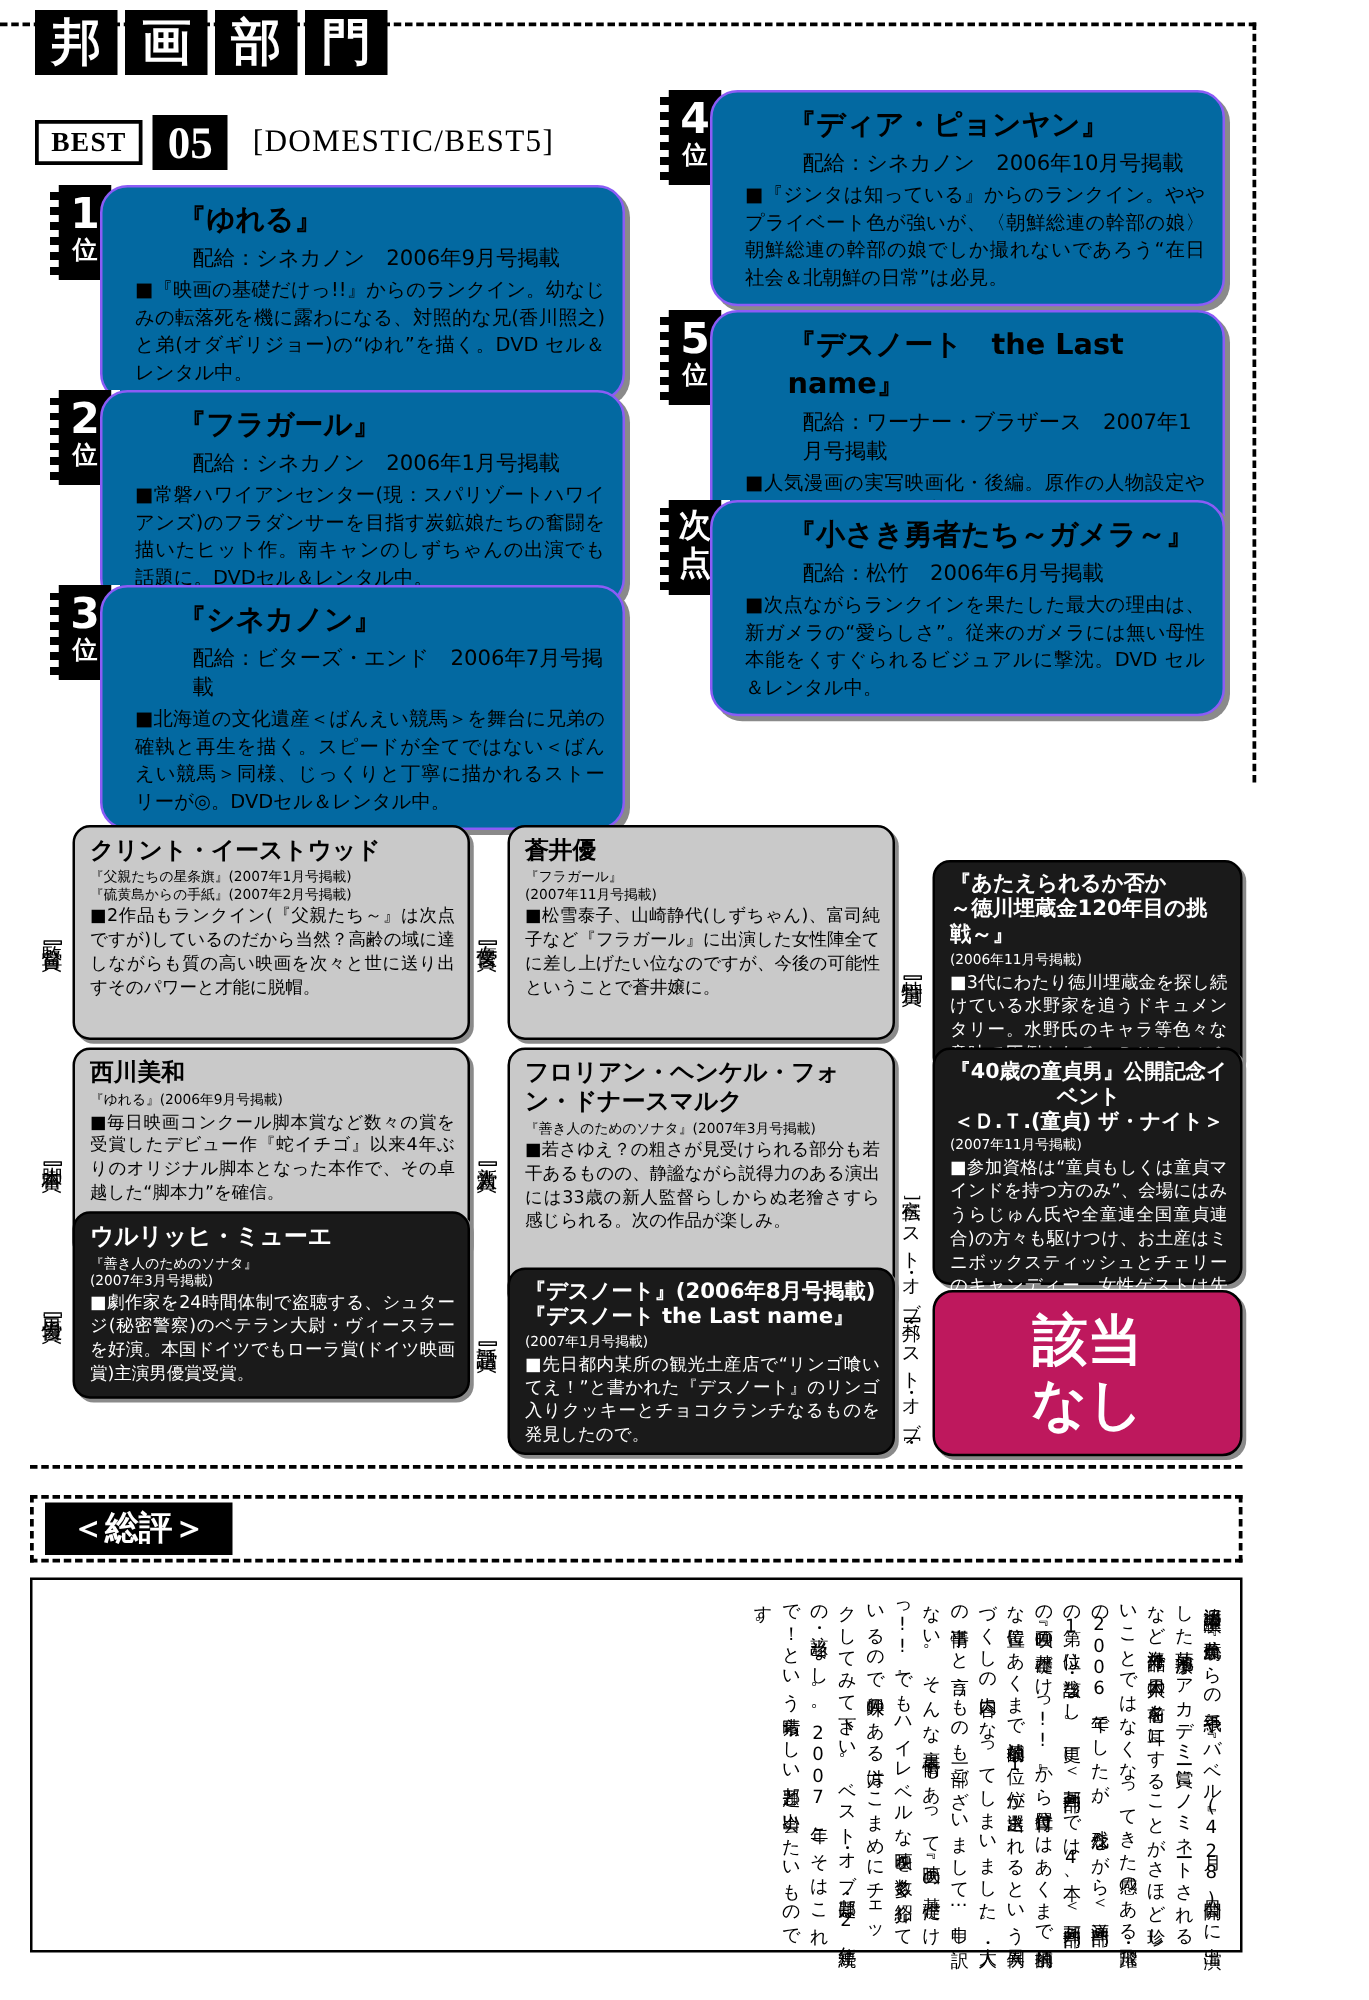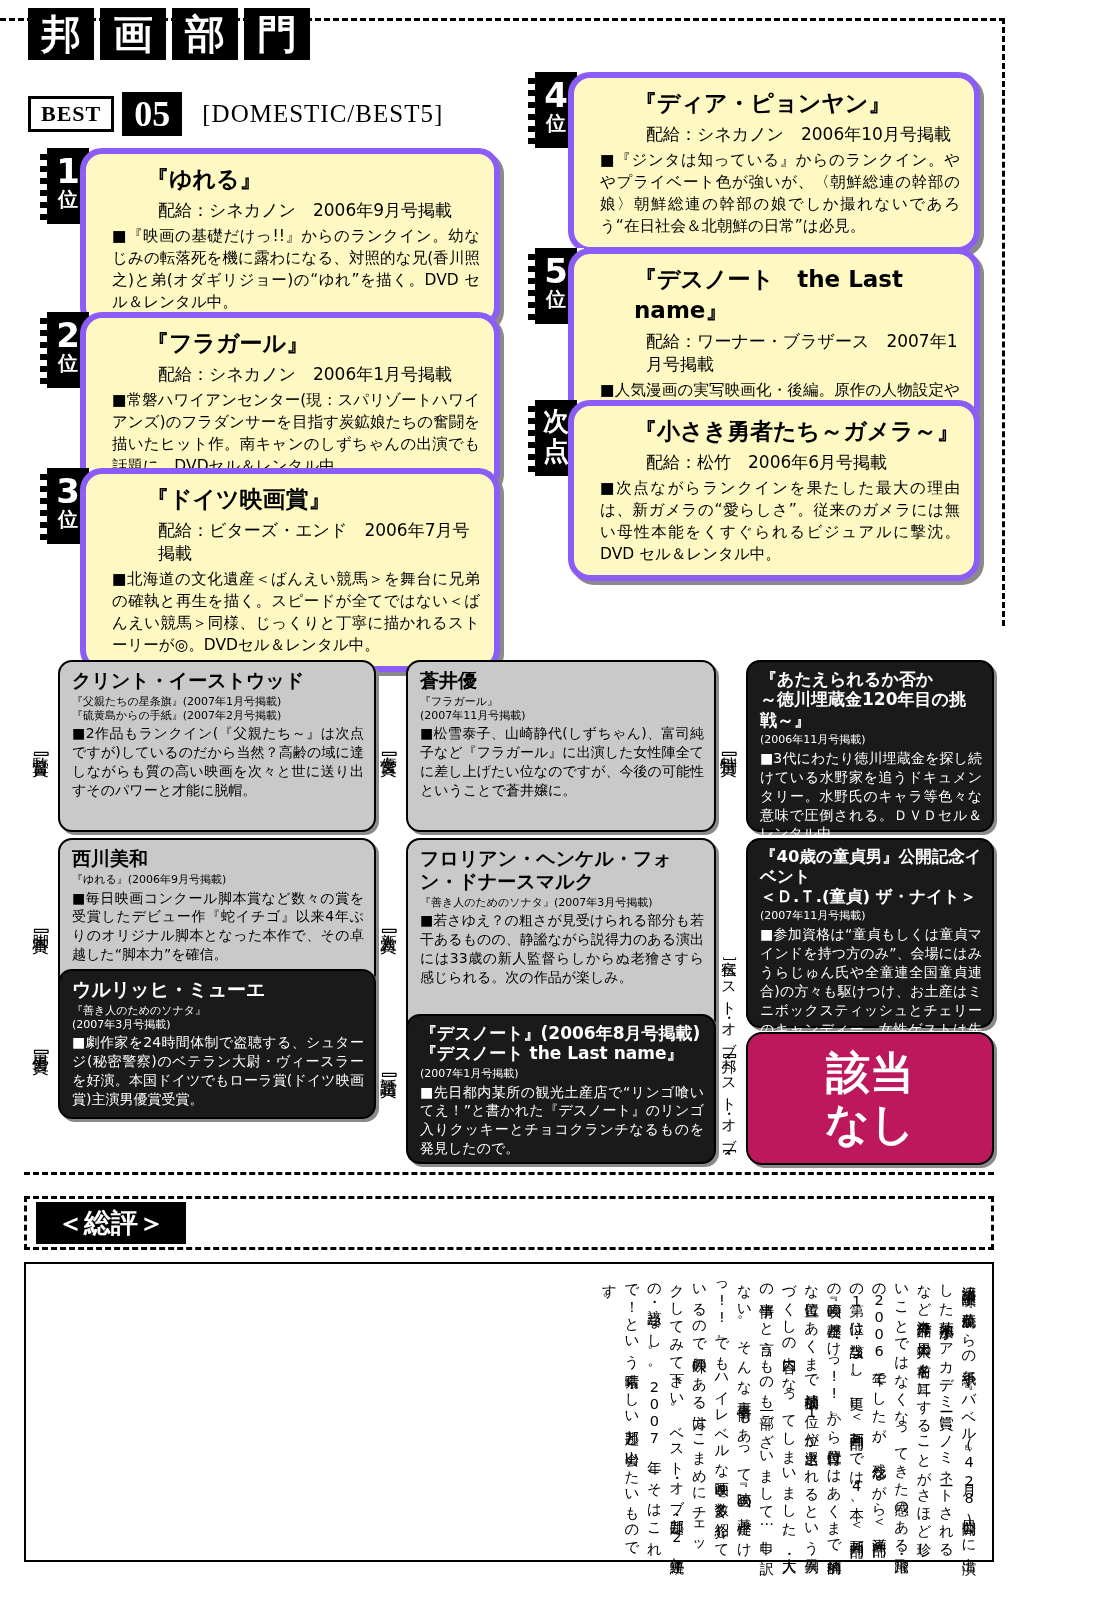--- a/index.html
+++ b/index.html
@@ -43,21 +43,21 @@
   .rank .badge .i{font-size:20px;display:block;line-height:22px;}
   .rank .badge::before,.rank .badge::after{
     content:"";position:absolute;top:0;width:7px;height:76px;
     background:
       repeating-linear-gradient(to bottom,#fff 0 6px,#000 6px 12px);
   }
   .rank .badge::before{left:0;}
   .rank .badge::after{right:0;}
 
   .rank .body{
-    margin-left:40px;background:#fef9c3;border:6px solid #8b5cf6;border-radius:22px;
+    margin-left:40px;background:#0369a1;border:2px solid #8b5cf6;border-radius:22px;
     padding:8px 14px 10px 26px;position:relative;
     box-shadow:4px 4px 0 #8a8a8a;
   }
   .rank .ttl{font-size:23px;font-weight:bold;margin:2px 0 4px 34px;font-family:"DejaVu Sans",sans-serif;}
   .rank .dist{font-size:17px;margin:0 0 3px 46px;}
   .rank .desc{font-size:15.5px;line-height:1.42;text-align:justify;}
 
   
   .award{position:absolute;}
   .award .vlabel{
@@ -146,21 +146,21 @@
       <div class="desc">■常磐ハワイアンセンター(現：スパリゾートハワイアンズ)のフラダンサーを目指す炭鉱娘たちの奮闘を描いたヒット作。南キャンのしずちゃんの出演でも話題に。DVDセル＆レンタル中。</div>
     </div>
   </div>
 
   <div class="rank" style="left:40px;top:468px;width:460px;">
     <div class="badge">
       <span class="n">3</span>
       <span class="i">位</span>
     </div>
     <div class="body">
-      <div class="ttl">『ドイツ映画賞』</div>
+      <div class="ttl">『シネカノン』</div>
       <div class="dist">配給：ビターズ・エンド　2006年7月号掲載</div>
       <div class="desc">■北海道の文化遺産＜ばんえい競馬＞を舞台に兄弟の確執と再生を描く。スピードが全てではない＜ばんえい競馬＞同様、じっくりと丁寧に描かれるストーリーが◎。DVDセル＆レンタル中。</div>
     </div>
   </div>
 
   <div class="rank" style="left:528px;top:72px;width:452px;">
     <div class="badge">
       <span class="n">4</span>
       <span class="i">位</span>
     </div>
@@ -246,34 +246,34 @@
   <div class="award dark" style="left:376px;top:1014px;width:340px;height:106px;">
     <div class="vlabel">［話題賞］</div>
     <div class="box" style="height:150px;">
       <div class="name" style="font-size:17px;white-space:pre-line;">『デスノート』(2006年8月号掲載)
 『デスノート the Last name』</div>
       <div class="sub">(2007年1月号掲載)</div>
       <div class="txt">■先日都内某所の観光土産店で“リンゴ喰いてえ！”と書かれた『デスノート』のリンゴ入りクッキーとチョコクランチなるものを発見したので。</div>
     </div>
   </div>
 
-  <div class="award dark" style="left:716px;top:660px;width:278px;height:172px;">
+  <div class="award dark" style="left:716px;top:688px;width:278px;height:172px;">
     <div class="vlabel">［特別賞］</div>
     <div class="box" style="height:172px;">
       <div class="name" style="white-space:pre-line;font-size:17px;">『あたえられるか否か
 ～徳川埋蔵金120年目の挑戦～』</div>
       <div class="sub">(2006年11月号掲載)</div>
       <div class="txt">■3代にわたり徳川埋蔵金を探し続けている水野家を追うドキュメンタリー。水野氏のキャラ等色々な意味で圧倒される。ＤＶＤセル＆レンタル中。</div>
     </div>
   </div>
 
   <div class="award dark" style="left:716px;top:838px;width:278px;height:326px;">
     <div class="vlabel" style="font-size:15px;">［宣伝ベスト・オブ・］</div>
     <div class="box" style="height:190px;">
-      <div class="name" style="white-space:pre-line;font-size:16.5px;">『40歳の童貞男』公開記念イベント
+      <div class="name" style="white-space:pre-line;font-size:16.5px;text-align:center;">『40歳の童貞男』公開記念イベント
 ＜Ｄ.Ｔ.(童貞) ザ・ナイト＞</div>
       <div class="sub">(2007年11月号掲載)</div>
       <div class="txt">■参加資格は“童貞もしくは童貞マインドを持つ方のみ”、会場にはみうらじゅん氏や全童連全国童貞連合)の方々も駆けつけ、お土産はミニボックスティッシュとチェリーのキャンディー。女性ゲストは先日芸能界引退宣言をした飯島愛。ある意味贅沢？なイベントだったかも。</div>
     </div>
   </div>
 
   <div class="award" style="left:716px;top:1032px;width:278px;height:132px;">
     <div class="vlabel" style="font-size:15px;">［邦ベスト・オブ・］</div>
     <div class="box" style="padding:0;border:none;box-shadow:none;background:transparent;">
       <div class="nashi" style="white-space:pre-line;">該当

